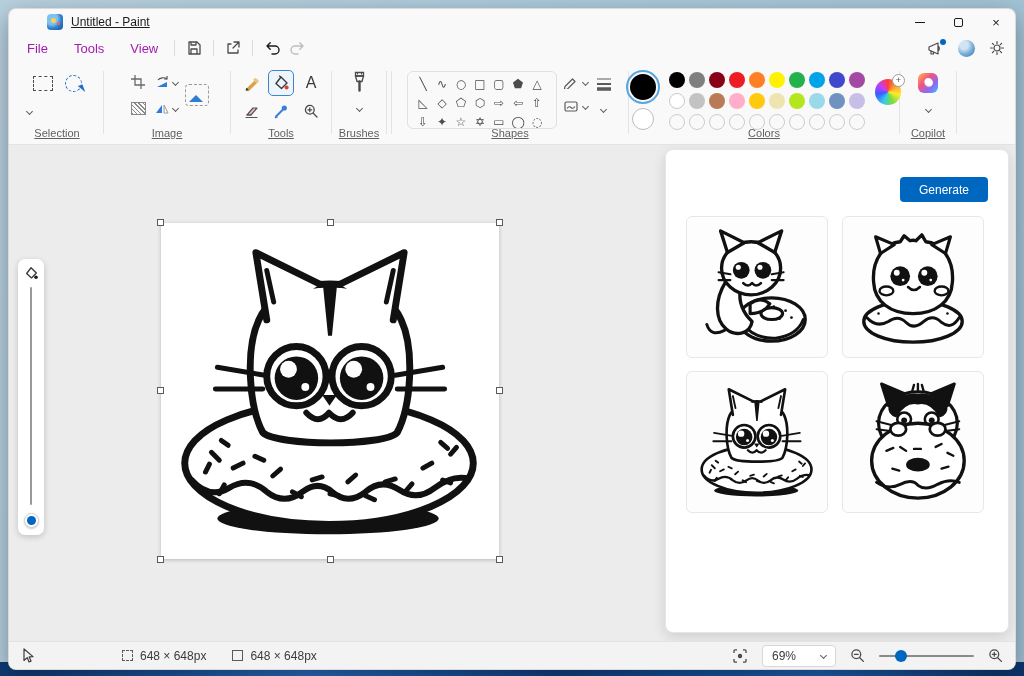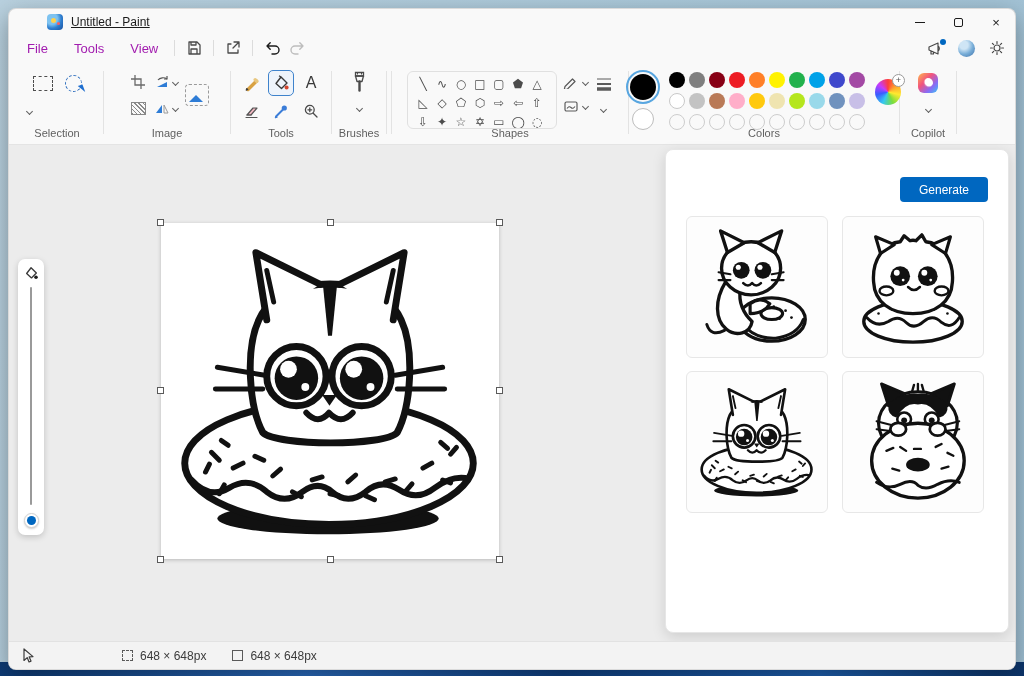--- a/index.html
+++ b/index.html
@@ -34,21 +34,21 @@
   .mb-icon { width:26px; height:22px; display:flex; align-items:center; justify-content:center; }
   .tb-right { position:absolute; right:10px; top:0; height:26px; display:flex; align-items:center; gap:14px; }
   .avatar { width:17px; height:17px; border-radius:50%;
     background:radial-gradient(circle at 35% 30%,#cfe5f5 0 25%,#79aed8 55%,#3b6ea8 100%); }
   .badge-dot { position:absolute; right:-2px; top:-2px; width:6px; height:6px; border-radius:50%; background:#0067C0; }
 
   
   .ribbon { position:relative; height:84px; background:#f9f9f9; border-bottom:1px solid #e4e4e4;
     display:flex; align-items:stretch; padding:4px 4px 0 4px; }
   .rgroup { position:relative; display:flex; flex-direction:column; align-items:center; padding-top:4px; }
-  .rg-label { position:absolute; bottom:5px; left:0; right:0; text-align:center; font-size:11px; color:#5f5f5f; }
+  .rg-label { position:absolute; bottom:5px; left:0; right:0; text-align:center; font-size:11px; color:#5f5f5f;text-decoration:underline; }
   .rib-sep { width:1px; background:#e3e3e3; margin:6px 2px 10px 2px; }
   .icnbtn { display:flex; align-items:center; justify-content:center; border-radius:4px; }
   .chv { display:inline-block; width:5px; height:5px; border-right:1.2px solid #5f5f5f; border-bottom:1.2px solid #5f5f5f;
     transform:rotate(45deg); }
   .sel-rect { width:20px; height:15px; border:1.4px dashed #4d4d4d; }
   .sel-free { position:relative; width:17px; height:17px; border:1.4px dashed #2f6fbe; border-radius:50%; }
   .sel-free::after{ content:""; position:absolute; right:-3px; bottom:-2px; width:0; height:0;
     border-left:5px solid transparent; border-top:8px solid #1f6fd0; transform:rotate(-20deg); }
   .grid2 { display:grid; grid-template-columns:26px 30px; grid-auto-rows:26px; align-items:center; justify-items:center; }
   .tools-grid { display:grid; grid-template-columns:30px 30px 30px; grid-auto-rows:28px; align-items:center; justify-items:center; }
@@ -613,16 +613,43 @@
       </svg>
       <div class="sb-item" style="margin-left:88px">
         <div class="dash-sq"></div>
         <span>648 × 648px</span>
       </div>
       <div class="sb-item" style="margin-left:26px">
         <div class="solid-sq"></div>
         <span>648 × 648px</span>
       </div>
       <div style="flex:1"></div>
+      <div class="sb-item" style="gap:14px">
+        <div>
+          <svg class="ic" width="16" height="16" viewBox="0 0 16 16">
+            <path d="M2 5 V2.8 a1 1 0 0 1 1-1 H5 M11 1.8 h2 a1 1 0 0 1 1 1 V5 M14 11 v2.2 a1 1 0 0 1 -1 1 H11 M5 14.2 H3 a1 1 0 0 1 -1-1 V11" fill="none" stroke="#4a4a4a" stroke-width="1.3"></path>
+            <circle cx="8" cy="8" r="2.2" fill="#4a4a4a"></circle>
+          </svg>
+        </div>
+        <div class="zoom-dd">
+          <span>69%</span>
+          <span class="chv"></span>
+        </div>
+        <div>
+          <svg class="ic" width="15" height="15" viewBox="0 0 15 15">
+            <circle cx="6.3" cy="6.3" r="4.4" fill="none" stroke="#4a4a4a" stroke-width="1.3"></circle>
+            <path d="M9.7 9.7 L13.4 13.4 M4.4 6.3 h3.8" stroke="#4a4a4a" stroke-width="1.3" stroke-linecap="round"></path>
+          </svg>
+        </div>
+        <div class="zslider">
+          <div class="zslider-handle"></div>
+        </div>
+        <div>
+          <svg class="ic" width="15" height="15" viewBox="0 0 15 15">
+            <circle cx="6.3" cy="6.3" r="4.4" fill="none" stroke="#4a4a4a" stroke-width="1.3"></circle>
+            <path d="M9.7 9.7 L13.4 13.4 M4.4 6.3 h3.8 M6.3 4.4 v3.8" stroke="#4a4a4a" stroke-width="1.3" stroke-linecap="round"></path>
+          </svg>
+        </div>
+      </div>
     </div>
 
   </div>
 </div>
 
 </body></html>

